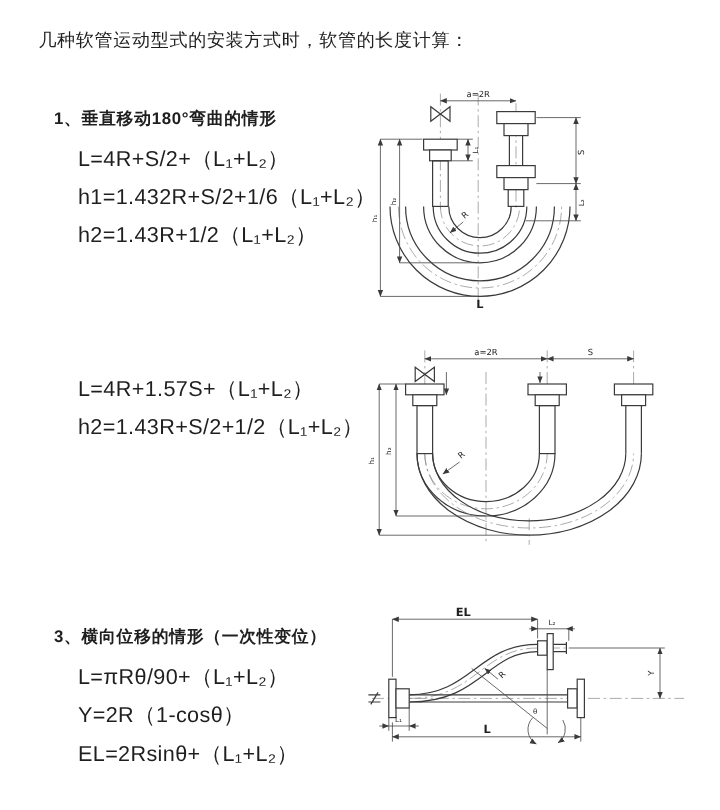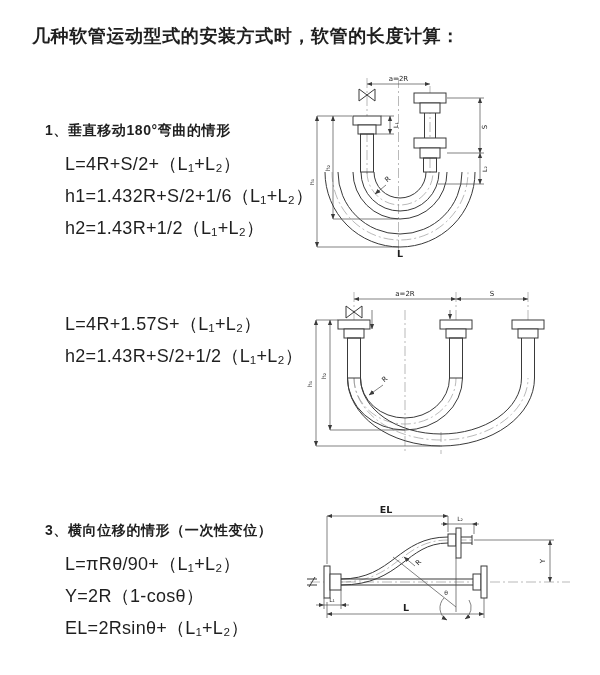--- a/index.html
+++ b/index.html
@@ -1,18 +1,18 @@
 <!DOCTYPE html>
 <html><head>
 <meta charset="utf-8">
 <style>
   *{margin:0;padding:0;box-sizing:border-box}
   html,body{width:600px;height:675px}
   body{background:#ffffff;font-family:"Liberation Sans","DejaVu Sans",sans-serif;color:#1f1f1f;position:relative;overflow:hidden}
-  .title{position:absolute;left:32px;top:24px;font-size:18px;font-weight:700;letter-spacing:.6px}
+  .title{position:absolute;left:32px;top:24px;font-size:15px;font-weight:400;letter-spacing:.6px}
   .sec{position:absolute;left:45px}
   .sec h2{font-size:14px;font-weight:700;letter-spacing:.6px}
   .flist{margin-top:8px;margin-left:20px}
   .formula{font-size:18px;line-height:32px;letter-spacing:.3px;font-weight:500}
   svg{position:absolute;display:block}
   svg text{font-family:"DejaVu Sans",sans-serif;fill:#1f1f1f}
   .ol{stroke:#3a3a3a;stroke-width:1;fill:none}
   .fw{stroke:#3a3a3a;stroke-width:1;fill:#ffffff}
   .dl{stroke:#4c4c4c;stroke-width:.7;fill:none}
   .cl{stroke:#8a8a8a;stroke-width:.6;fill:none;stroke-dasharray:10 3 2 3}
@@ -20,21 +20,21 @@
   .lab-s{font-size:6px}
   .lab-b{font-size:9.5px;font-weight:600}
 </style>
 </head>
 <body>
 
 <div>
 
   <h1 class="title">几种软管运动型式的安装方式时，软管的长度计算：</h1>
 
-  <section class="sec" style="top:122px">
+  <section class="sec" style="top:90px">
     <h2>1、垂直移动180°弯曲的情形</h2>
     <div class="flist">
       <p class="formula">L=4R+S/2+（L₁+L₂）</p>
       <p class="formula">h1=1.432R+S/2+1/6（L₁+L₂）</p>
       <p class="formula">h2=1.43R+1/2（L₁+L₂）</p>
     </div>
   </section>
 
   <svg style="left:310px;top:70px" width="235" height="190" viewBox="0 0 235 190">
     <defs>

